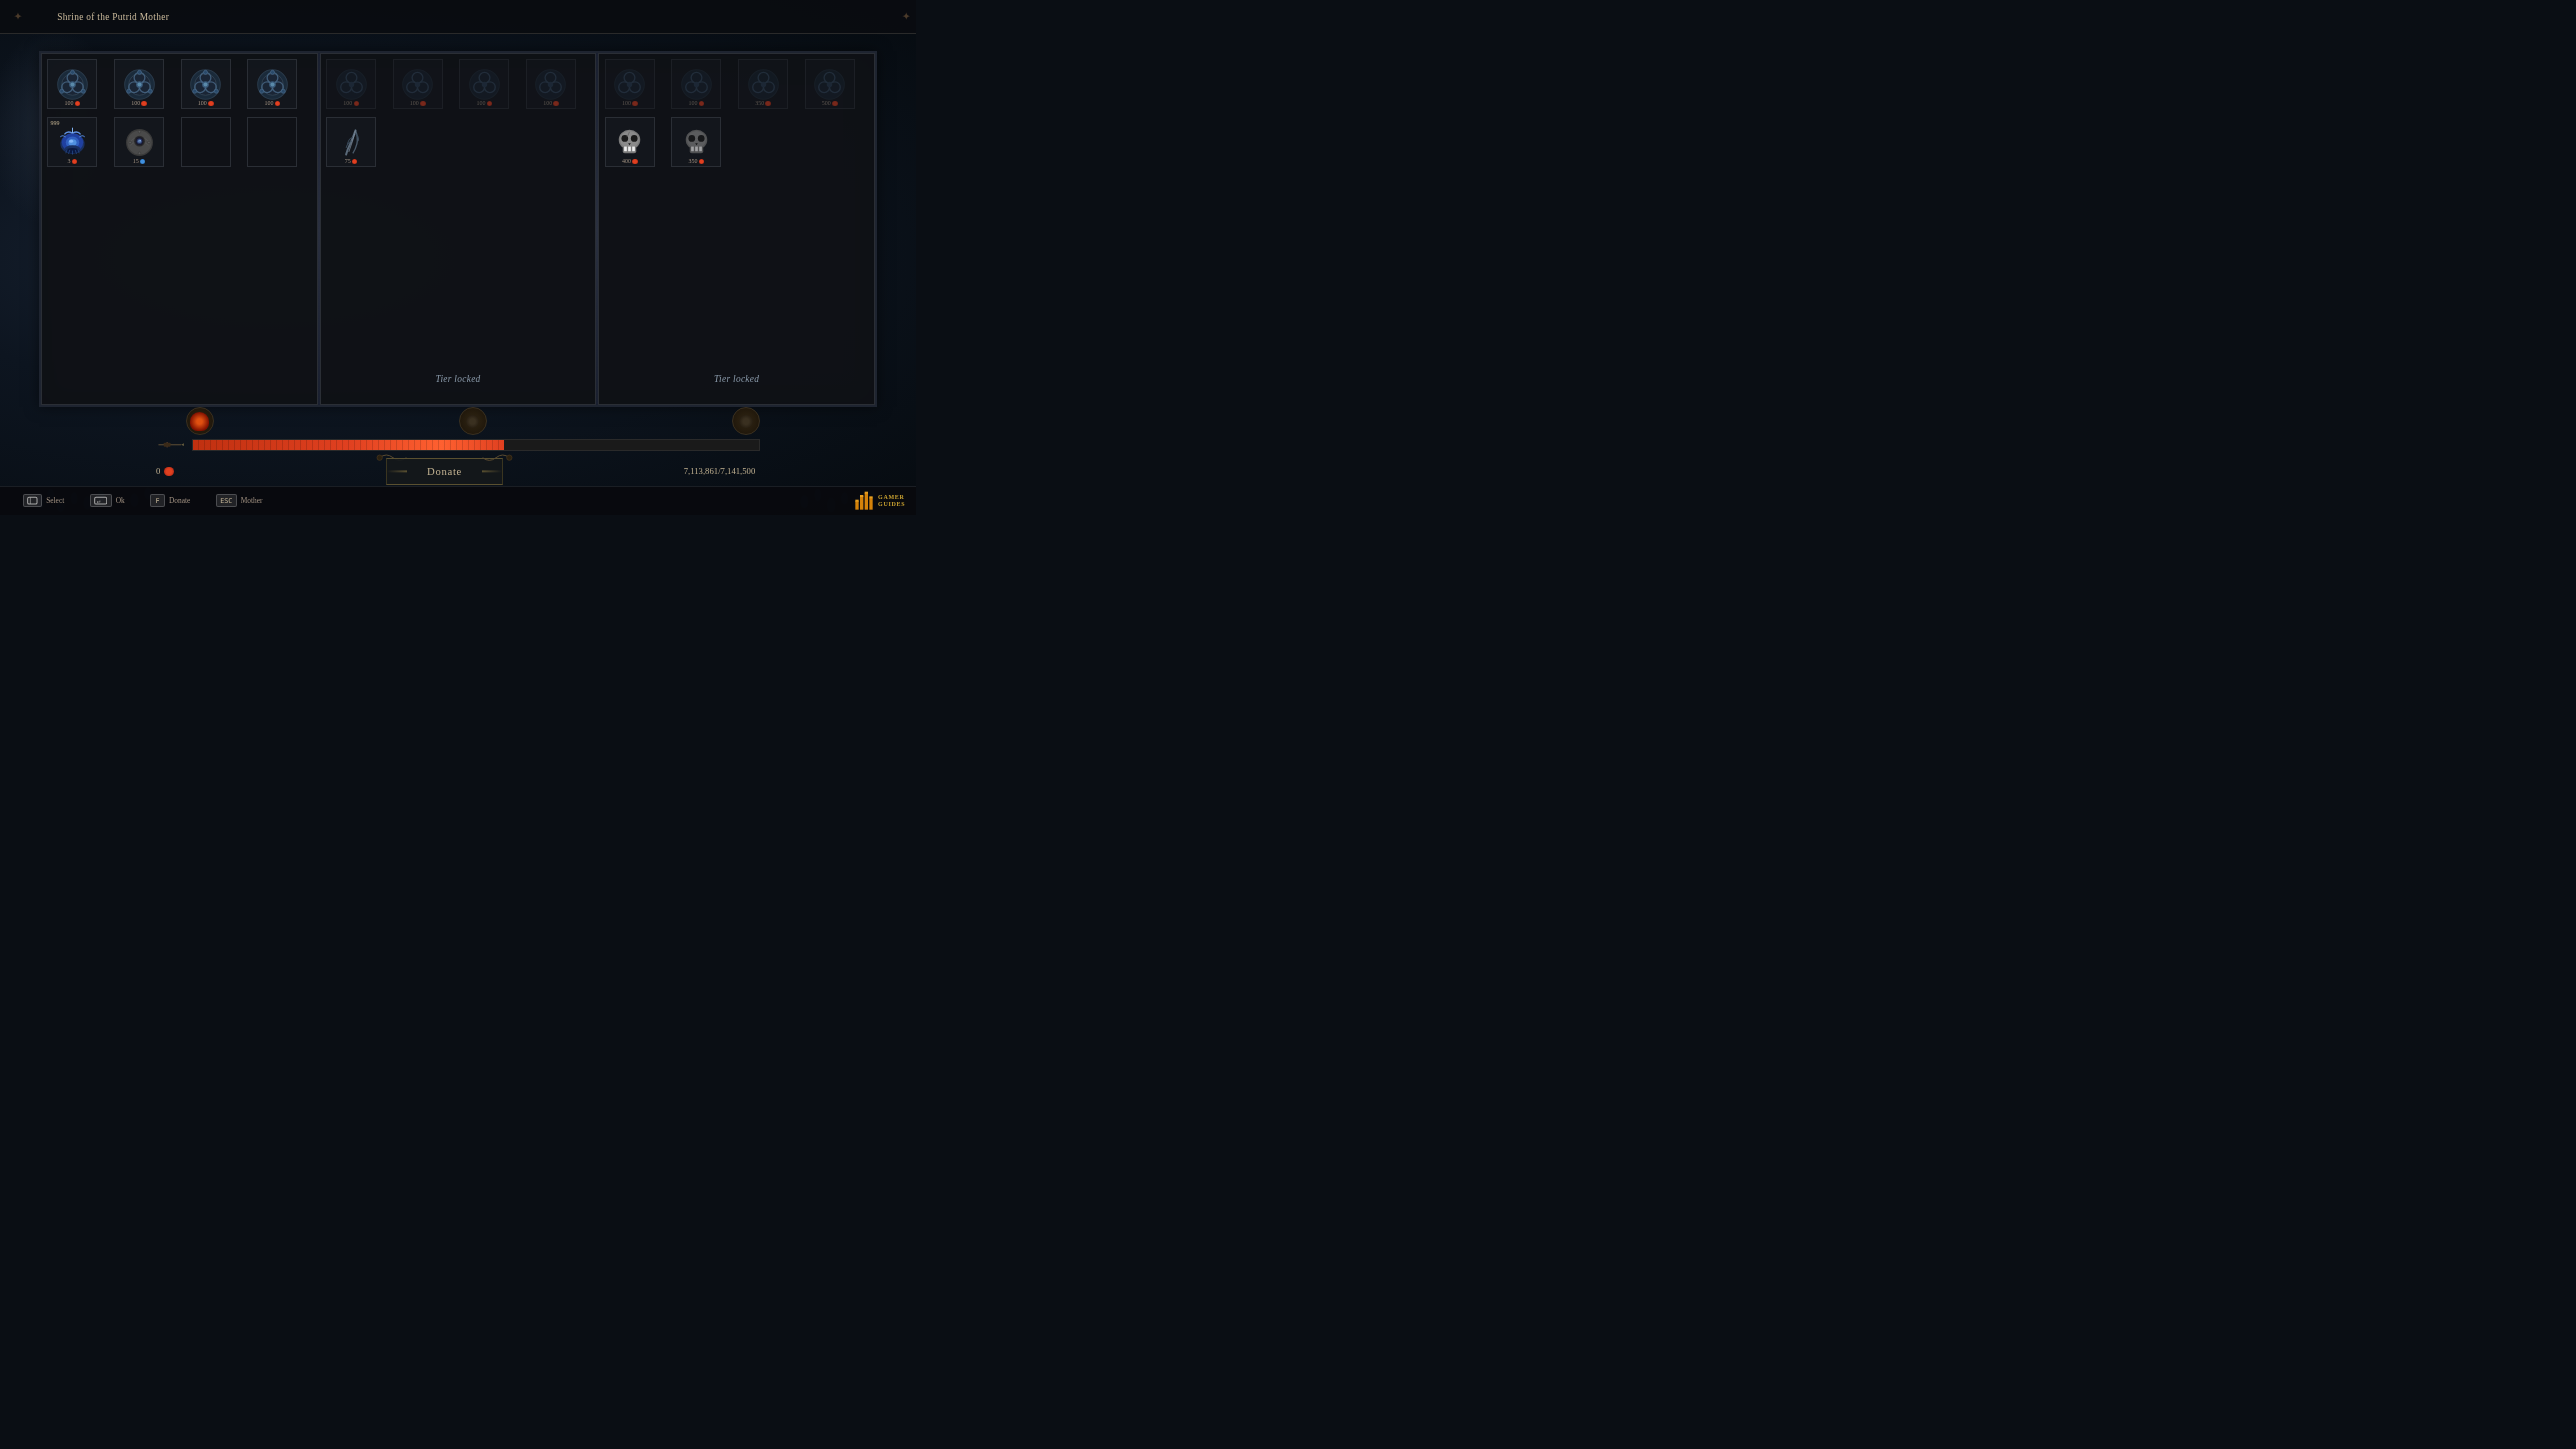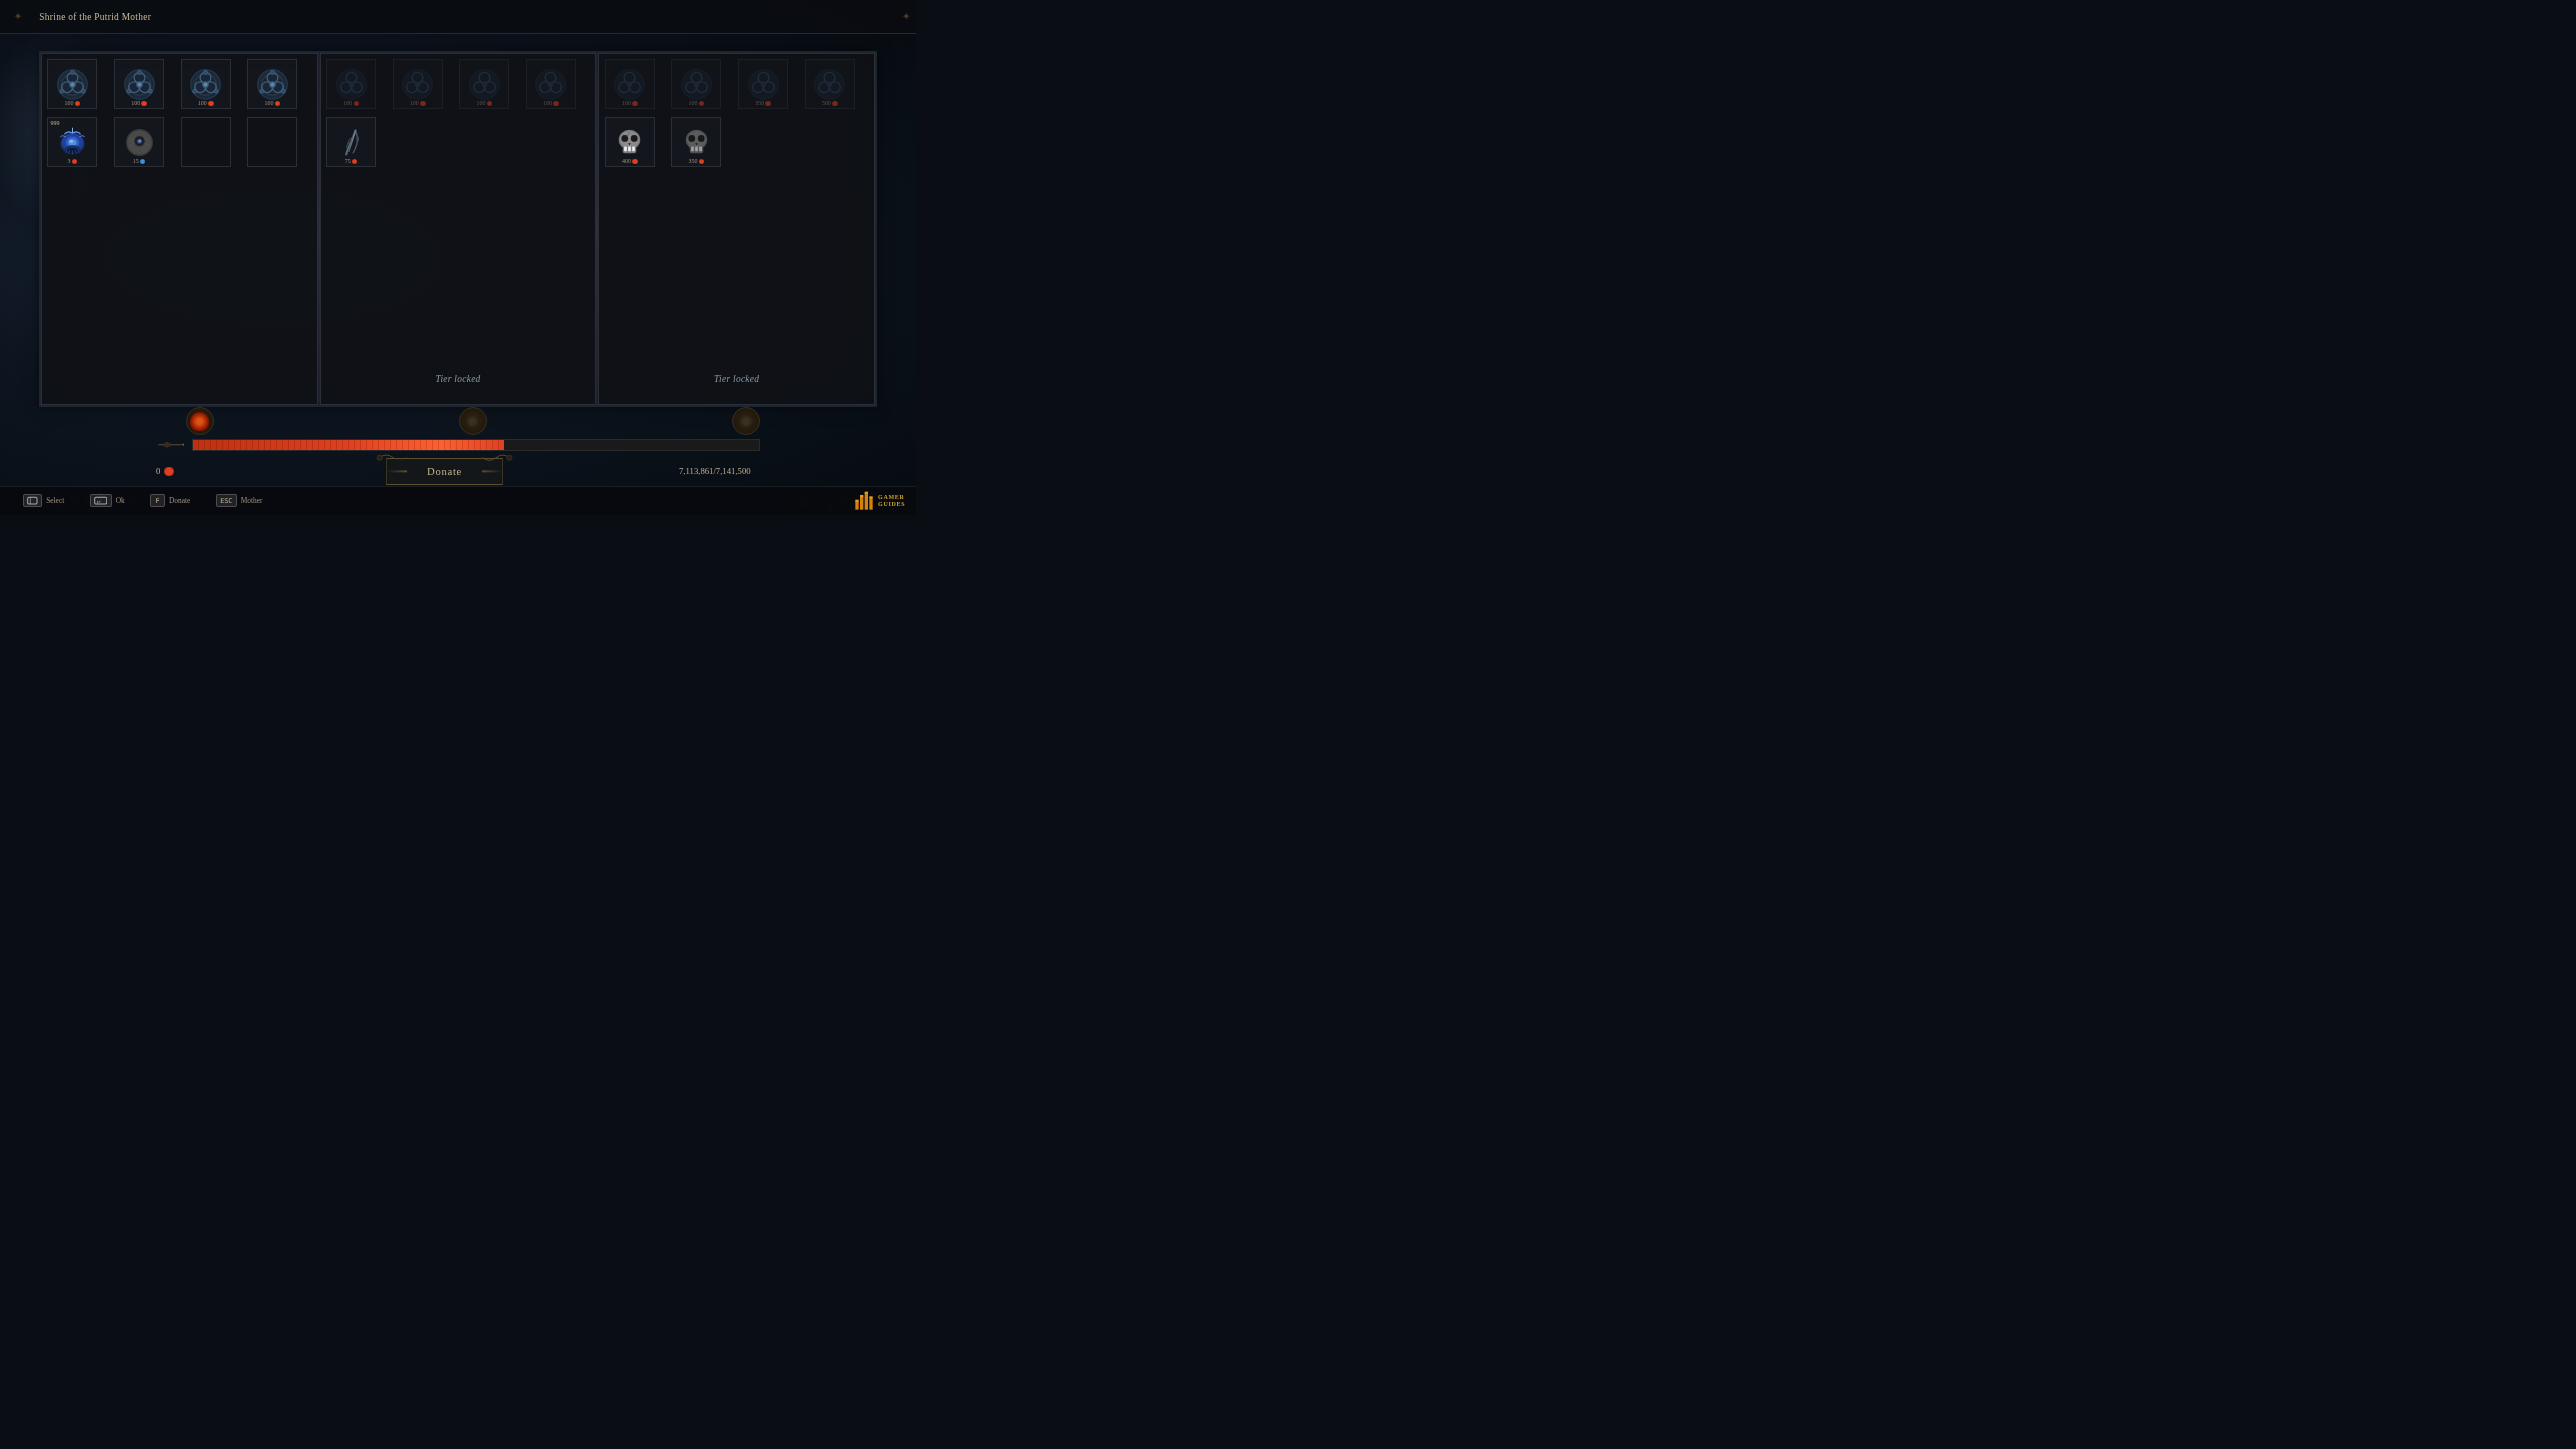--- a/index.html
+++ b/index.html
@@ -47,21 +47,21 @@
       align-items: center;
       padding: 0 13.4px;
       z-index: 10;
     }
 
     .title-text {
       color: #c8b89a;
       font-size: 9.4px;
       font-weight: normal;
       letter-spacing: 0.3px;
-      margin-left: 17px;
+      margin-left: 35px;
     }
 
     
     .main-content {
       position: absolute;
       top: 34px;
       left: 0;
       right: 0;
       bottom: 0;
       display: flex;
@@ -316,21 +316,21 @@
       transform: translateY(-50%);
       width: 20px;
       height: 1.3px;
       background: linear-gradient(to left, transparent, #5a5030);
     }
 
     .currency-right {
       color: #c0b090;
       font-size: 8.7px;
       min-width: 81px;
-      text-align: left;
+      text-align: center;
     }
 
     
     .hud-bar {
       position: absolute;
       bottom: 0;
       left: 0;
       right: 0;
       height: 29.5px;
       background: rgba(8, 10, 14, 0.95);

